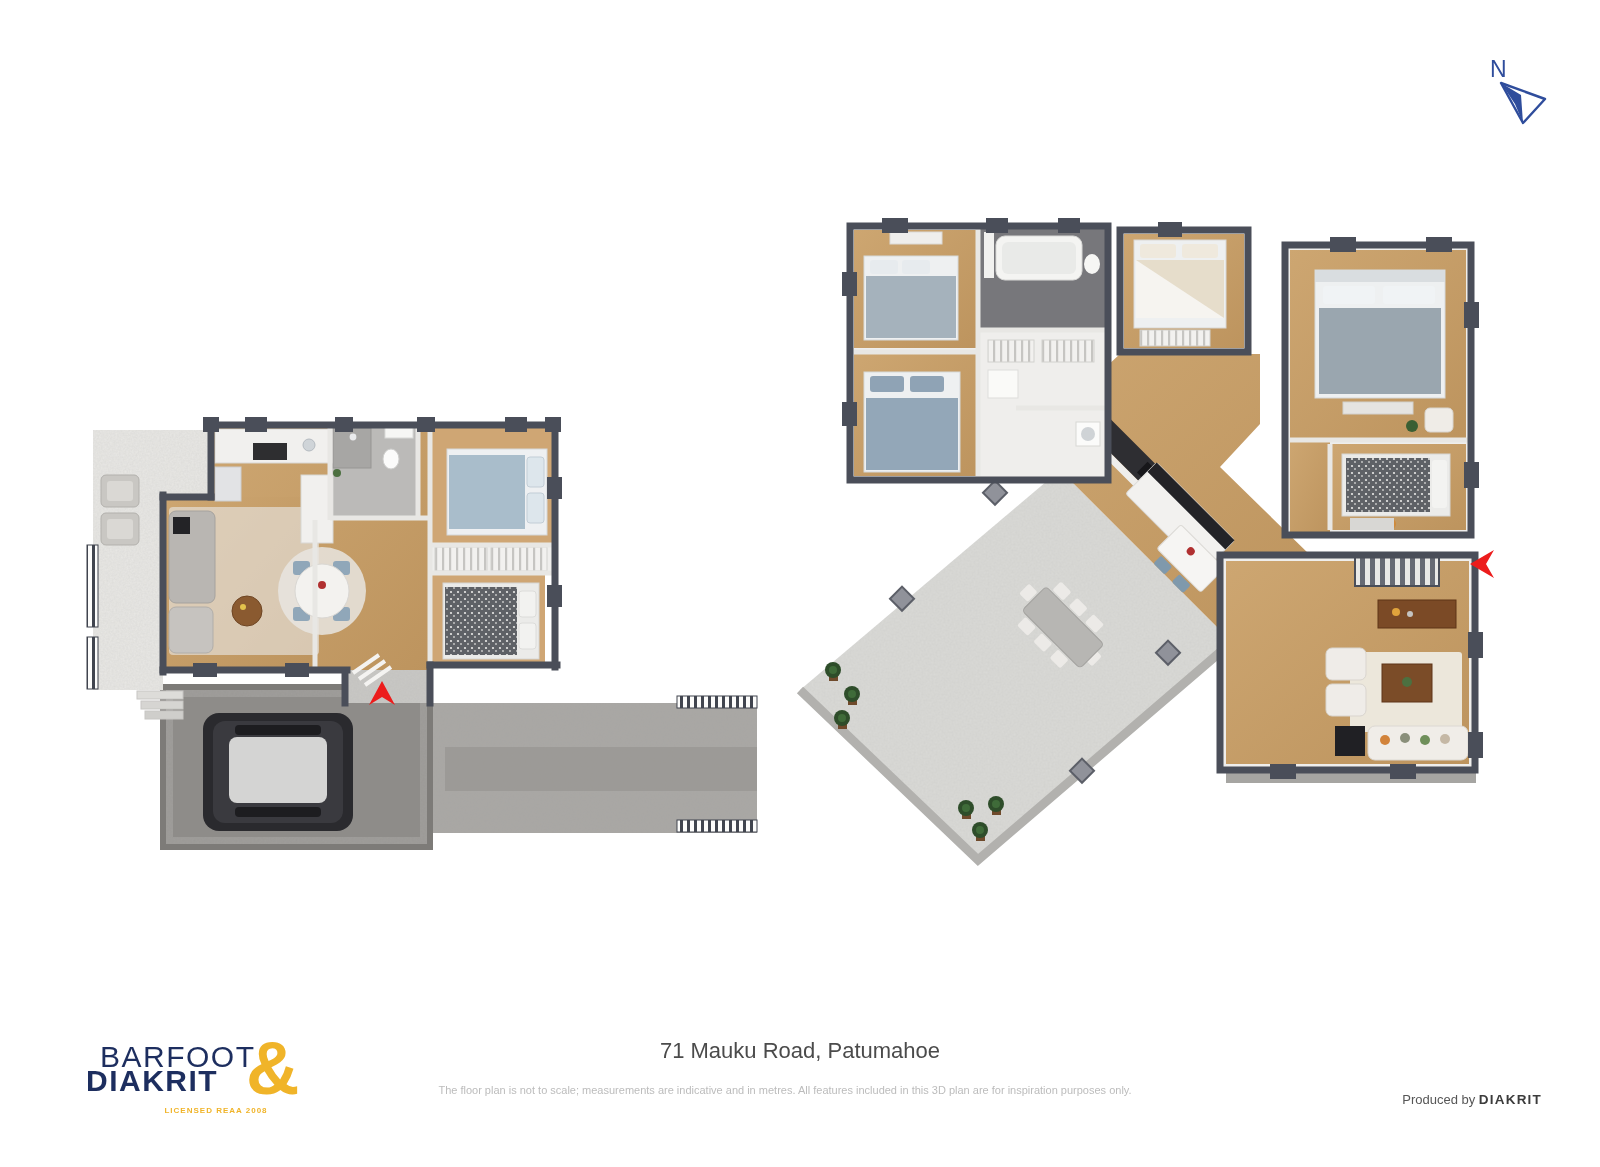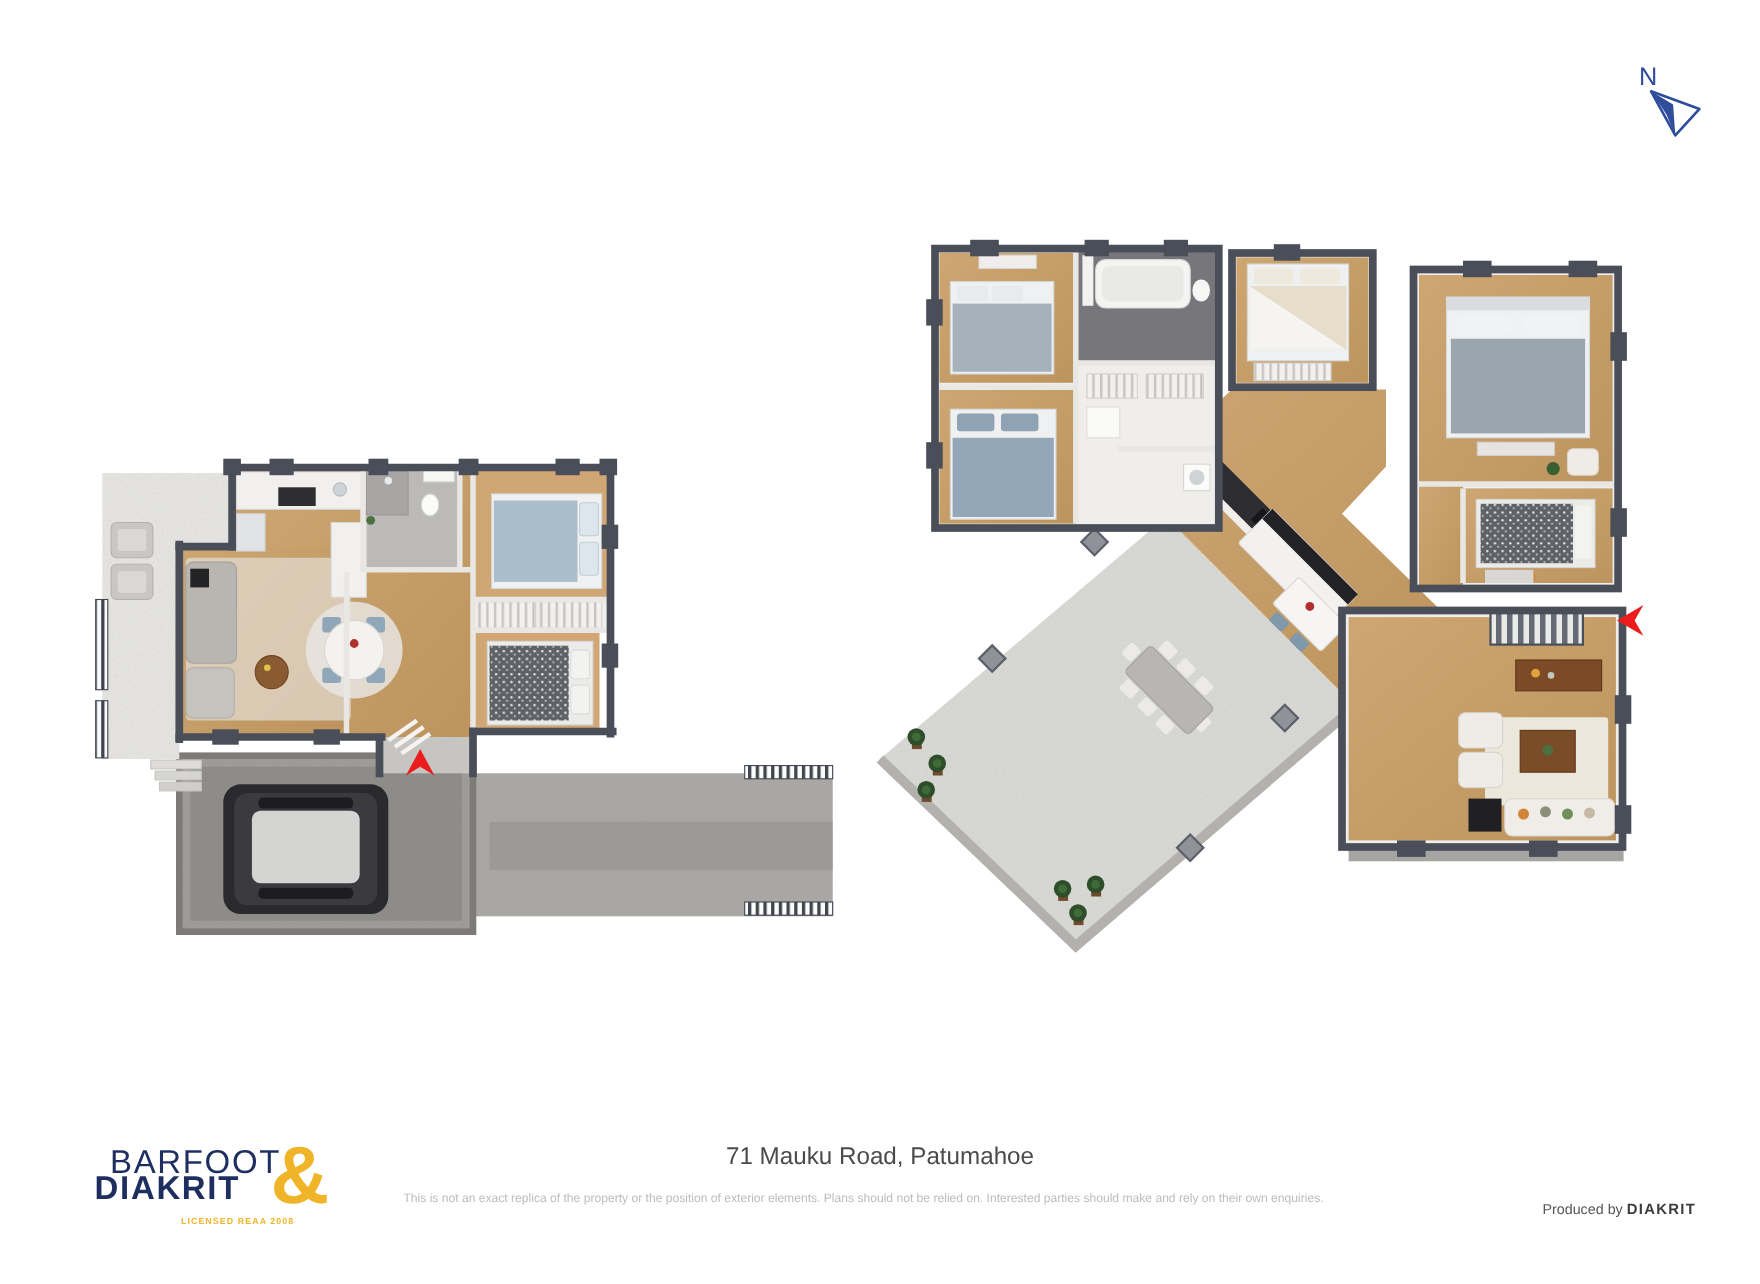--- a/index.html
+++ b/index.html
@@ -446,19 +446,19 @@
 <div class="abs logo">
   <span class="w1">BARFOOT</span>
   <span class="w2">DIAKRIT</span>
   <span class="amp">&amp;</span>
   <span class="lic">LICENSED REAA 2008</span>
 </div>
 
 <div class="abs address">71 Mauku Road, Patumahoe</div>
 
 <div class="abs disclaimer">
-  <div>This is not an exact replica of the property or the position of exterior elements. Plans should not be relied on. Interested parties should make and rely on their own enquiries.</div>
+  <div>The floor plan is not to scale; measurements are indicative and in metres. All features included in this 3D plan are for inspiration purposes only.</div>
 </div>
 
 <div class="abs credit">
   <span>Produced by</span>
   <span class="producer">DIAKRIT</span>
 </div>
 
 </body></html>

